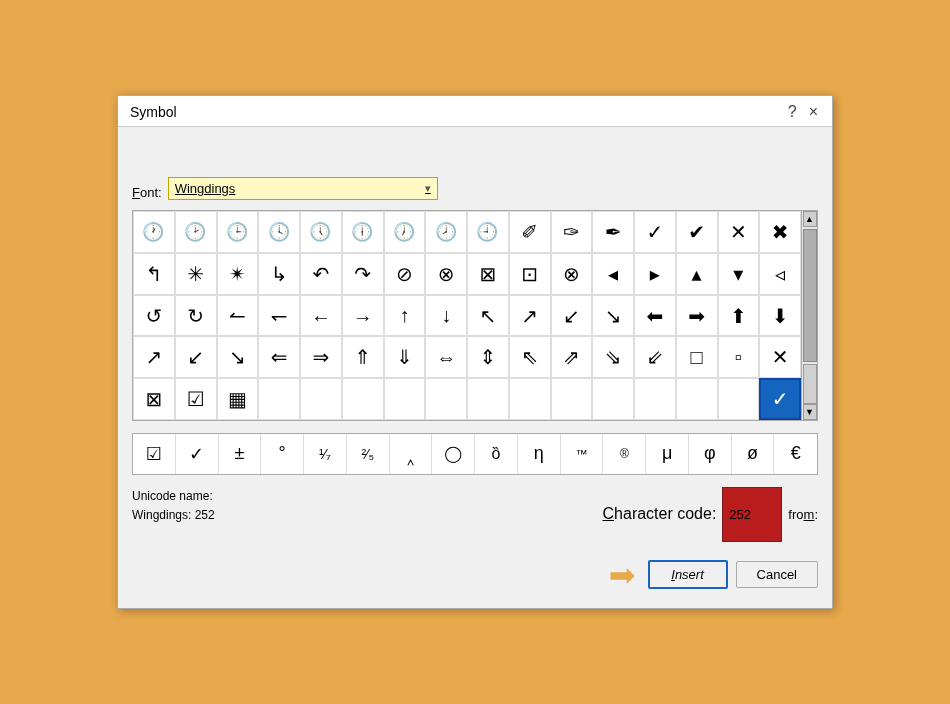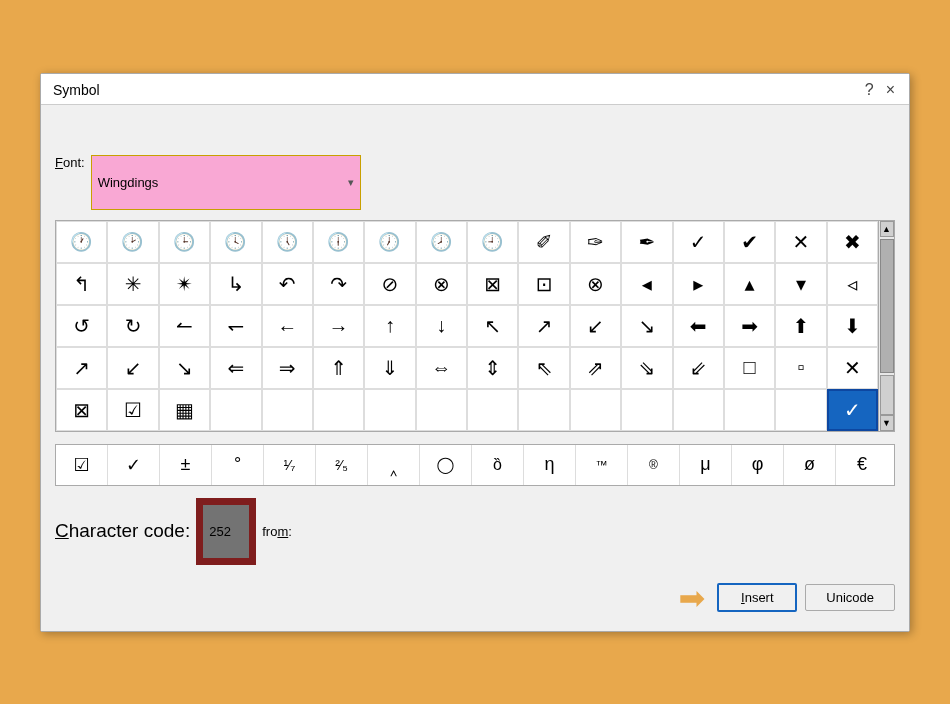--- a/index.html
+++ b/index.html
@@ -10,21 +10,21 @@
       align-items: center;
       width: 950px;
       height: 704px;
       font-family: 'Segoe UI', Tahoma, Geneva, Verdana, sans-serif;
       font-size: 13px;
     }
     .dialog {
       background: #f0f0f0;
       border: 1px solid #aaa;
       border-radius: 2px;
-      width: 870px;
+      width: 716px;
       box-shadow: 2px 2px 10px rgba(0,0,0,0.3);
       padding: 0;
     }
     .title-bar {
       background: #fff;
       border-bottom: 1px solid #ccc;
       display: flex;
       align-items: center;
       justify-content: space-between;
       padding: 8px 12px 6px 12px;
@@ -74,21 +74,21 @@
       background: #f0f0f0;
       border-bottom: 1px solid #f0f0f0;
       font-weight: normal;
       z-index: 2;
     }
     .tab .underline {
       text-decoration: underline;
     }
     .font-row {
       display: flex;
-      align-items: flex-start;
+      align-items: flex-end;
       margin-bottom: 10px;
       gap: 6px;
       margin-top: 40px;
     }
     .font-label {
       font-size: 13px;
     }
     .font-label .underline { text-decoration: underline; }
     .symbol-grid-container {
       border: 1px solid #aaa;
@@ -181,26 +181,26 @@
     .unicode-info {
       font-size: 12px;
       line-height: 1.6;
     }
     .char-code-row {
       display: flex;
       align-items: center;
       gap: 6px;
     }
     .char-code-label {
-      font-size: 19px;
+      font-size: 16px;
     }
     .char-code-label .underline { text-decoration: underline; }
     .char-code-input {
-      border: 7px solid #7f1d1d;
-      background: #737373;
+      border: 1px solid #7f1d1d;
+      background: #b91c1c;
       padding: 19px 6px;
       font-size: 13px;
       width: 60px;
       outline: none;
     }
     .from-label {
       font-size: 13px;
     }
     .from-label .underline { text-decoration: underline; }
     .from-select {
@@ -242,29 +242,31 @@
       border: 1px solid #aaa;
       background: #f0f0f0;
       cursor: pointer;
       font-size: 13px;
       min-width: 80px;
       border-radius: 2px;
     }
     .btn.primary {
       border: 2px solid #1565C0;
       background: #f0f0f0;
+      font-style: italic;
     }
     .btn .underline { text-decoration: underline; }
     .font-wrapper {
       display: flex;
       align-items: center;
       border: 1px solid #c8a000;
-      background: #f9a8d4;
-      padding: 19px 6px;
+      background: #fef9c3;
+      padding: 3px 6px;
       width: 270px;
+      text-decoration: underline;
     }
     .font-wrapper select {
       border: none;
       background: transparent;
       font-size: 13px;
       outline: none;
       flex: 1;
       appearance: none;
       cursor: pointer;
     }
@@ -413,26 +415,30 @@
       <div class="recent-cell">η</div>
       <div class="recent-cell" style="font-size:12px;">™</div>
       <div class="recent-cell" style="font-size:12px;">®</div>
       <div class="recent-cell">μ</div>
       <div class="recent-cell">φ</div>
       <div class="recent-cell">ø</div>
       <div class="recent-cell">€</div>
     </div>
 
     <div class="info-row">
+      <div class="unicode-info">
+        <div>Unicode name:</div>
+        <div>Wingdings: 252</div>
+      </div>
       <div class="char-code-row">
         <label class="char-code-label"><span class="underline">C</span>haracter code:</label>
         <input class="char-code-input" type="text" value="252" style="">
         <label class="from-label">fro<span class="underline">m</span>:</label>
       </div>
     </div>
 
     <div class="buttons-row">
       <span class="arrow-hint">➡</span>
       <button class="btn primary"><span class="underline">I</span>nsert</button>
-      <button class="btn">Unicode</button>
+      <button class="btn">Cancel</button>
     </div>
   </div>
 </div>
 
 </body></html>

